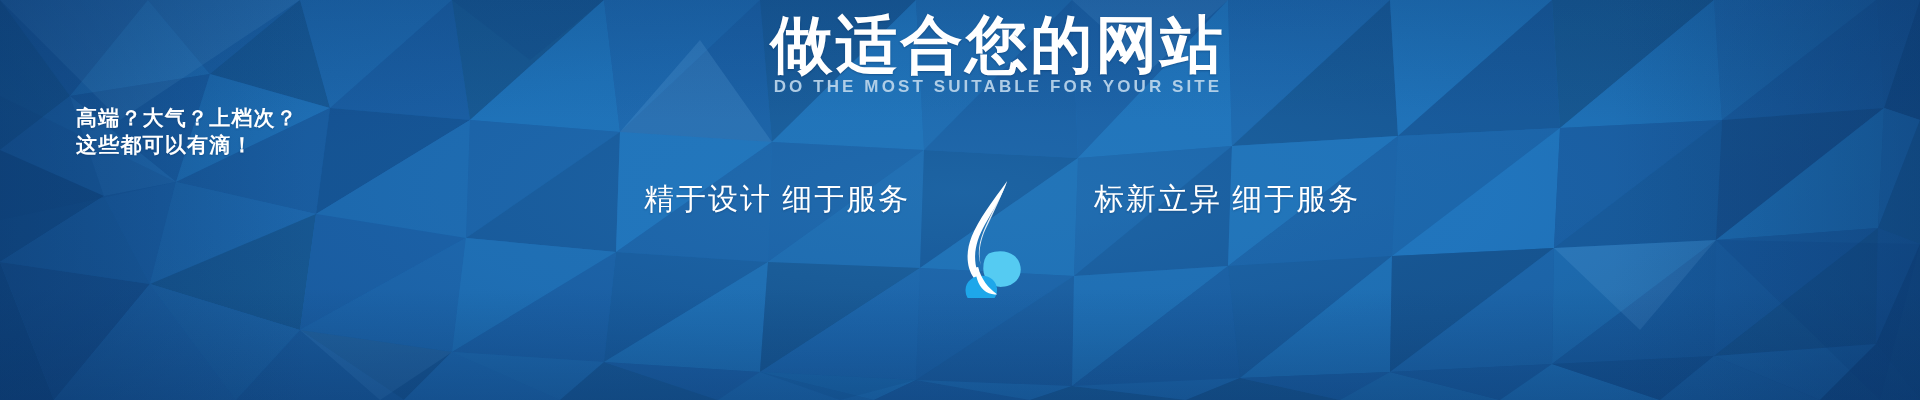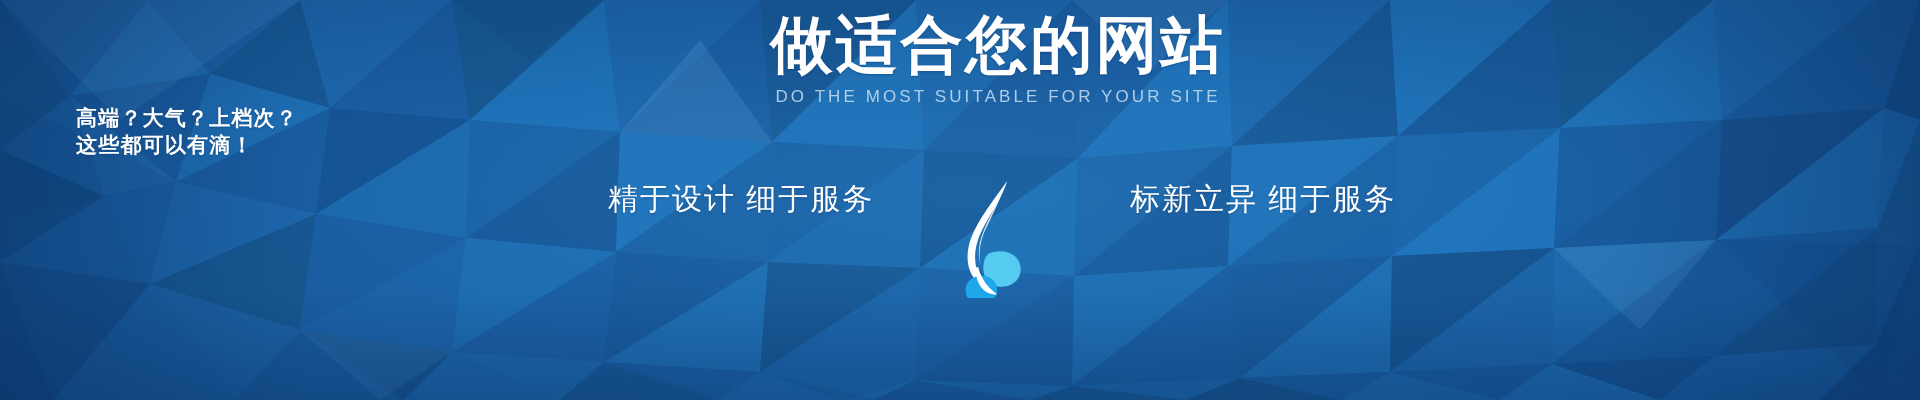--- a/index.html
+++ b/index.html
@@ -68,24 +68,24 @@
     font-size: 62px;
     font-weight: bold;
     color: #ffffff;
     letter-spacing: 3px;
     line-height: 62px;
     margin-left: 76px;
     text-shadow: 0 1px 2px rgba(6,40,82,0.35);
   }
 
   .sub-title-en {
-    margin-top: 11px;
+    margin-top: 1px;
     margin-left: 76px;
     font-size: 17px;
-    font-weight: normal;
+    font-weight: bold;
     color: #bcd6ec;
     letter-spacing: 3.1px;
     line-height: 20px;
     opacity: 0.92;
   }
 
   .pitch-block {
     position: absolute;
     left: 0;
     right: 0;
@@ -105,21 +105,20 @@
   #slogan-row {
     position: absolute;
     left: 0;
     right: 0;
     top: 176px;
     height: 120px;
     display: flex;
     align-items: flex-start;
     justify-content: center;
     margin-left: 76px;
-    gap: 36px;
   }
   .slogan {
     font-size: 30px;
     font-weight: normal;
     color: #ffffff;
     letter-spacing: 2px;
     line-height: 46px;
     white-space: nowrap;
     text-shadow: 0 1px 2px rgba(6,40,82,0.28);
   }

